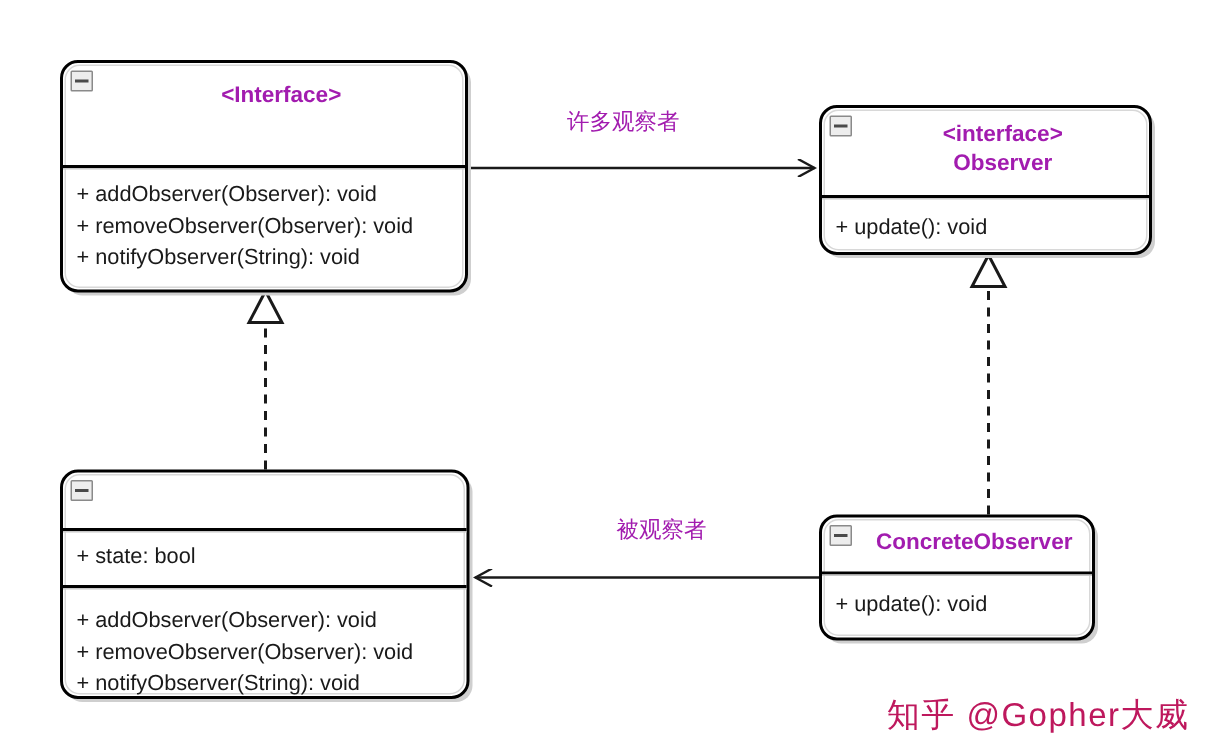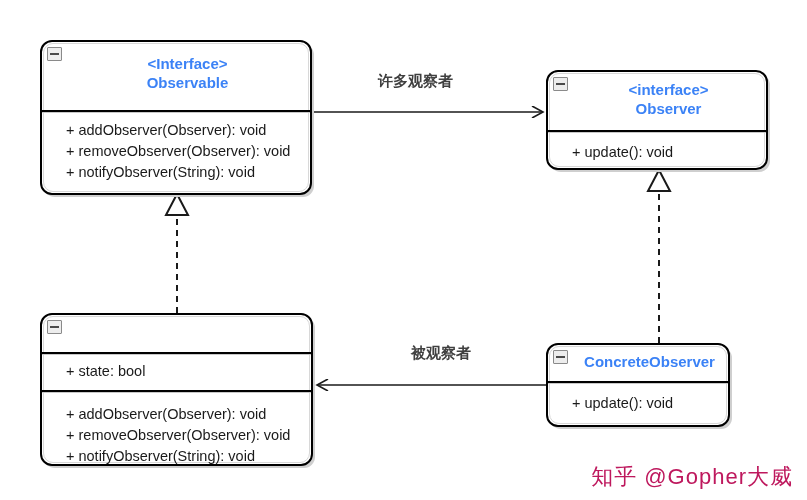--- a/index.html
+++ b/index.html
@@ -57,21 +57,21 @@
     top: 5px;
     width: 9px;
     height: 2px;
     background: #4a4a4a;
   }
   
   .cmp-title {
     position: relative;
     text-align: center;
     font-weight: bold;
-    color: #3b82f6;
+    color: #a21caf;
     line-height: 1.25;
     padding-left: 23px;
   }
   .cmp-title .stereo {
     display: block;
     font-size: 15px;
     font-weight: bold;
   }
   .cmp-title .cname {
     display: block;
@@ -87,36 +87,36 @@
     position: absolute;
     left: 0;
     right: 0;
     height: 0;
     border-top: 2px solid #000000;
     border-bottom: 1px solid #c8c8c8;
     z-index: 2;
   }
   .cmp-body {
     position: absolute;
-    left: 15px;
+    left: 0;
     right: 0;
     padding: 0 16px 0 9px;
     font-size: 14.5px;
     color: #1a1a1a;
     line-height: 1.45;
   }
   .cmp-body .member {
     white-space: nowrap;
   }
   
   .edge-label {
     position: absolute;
     font-size: 15px;
-    font-weight: bold;
-    color: #404040;
+    font-weight: normal;
+    color: #a21caf;
     white-space: nowrap;
     z-index: 6;
   }
   
   .watermark {
     position: absolute;
     right: 14px;
     bottom: 8px;
     font-size: 22px;
     color: #be185d;
@@ -172,21 +172,20 @@
       <polygon points="659,170 648,191 670,191" fill="#ffffff" stroke="#1a1a1a" stroke-width="2"></polygon>
     </g>
   </svg>
 
   <div class="uml-box" style="left:40px; top:40px; width:272px; height:155px;">
     <div class="inner-rim"></div>
     <div class="collapse-icon"></div>
 
     <div class="cmp-title" style="padding-top:13px; height:62px;">
       <span class="stereo">&lt;Interface&gt;</span>
-      <span class="cname">Observable</span>
     </div>
 
     <div class="divider" style="top:68px;"></div>
 
     <div class="cmp-body" style="top:78px;">
       <div class="member">+ addObserver(Observer): void</div>
       <div class="member">+ removeObserver(Observer): void</div>
       <div class="member">+ notifyObserver(String): void</div>
     </div>
   </div>

